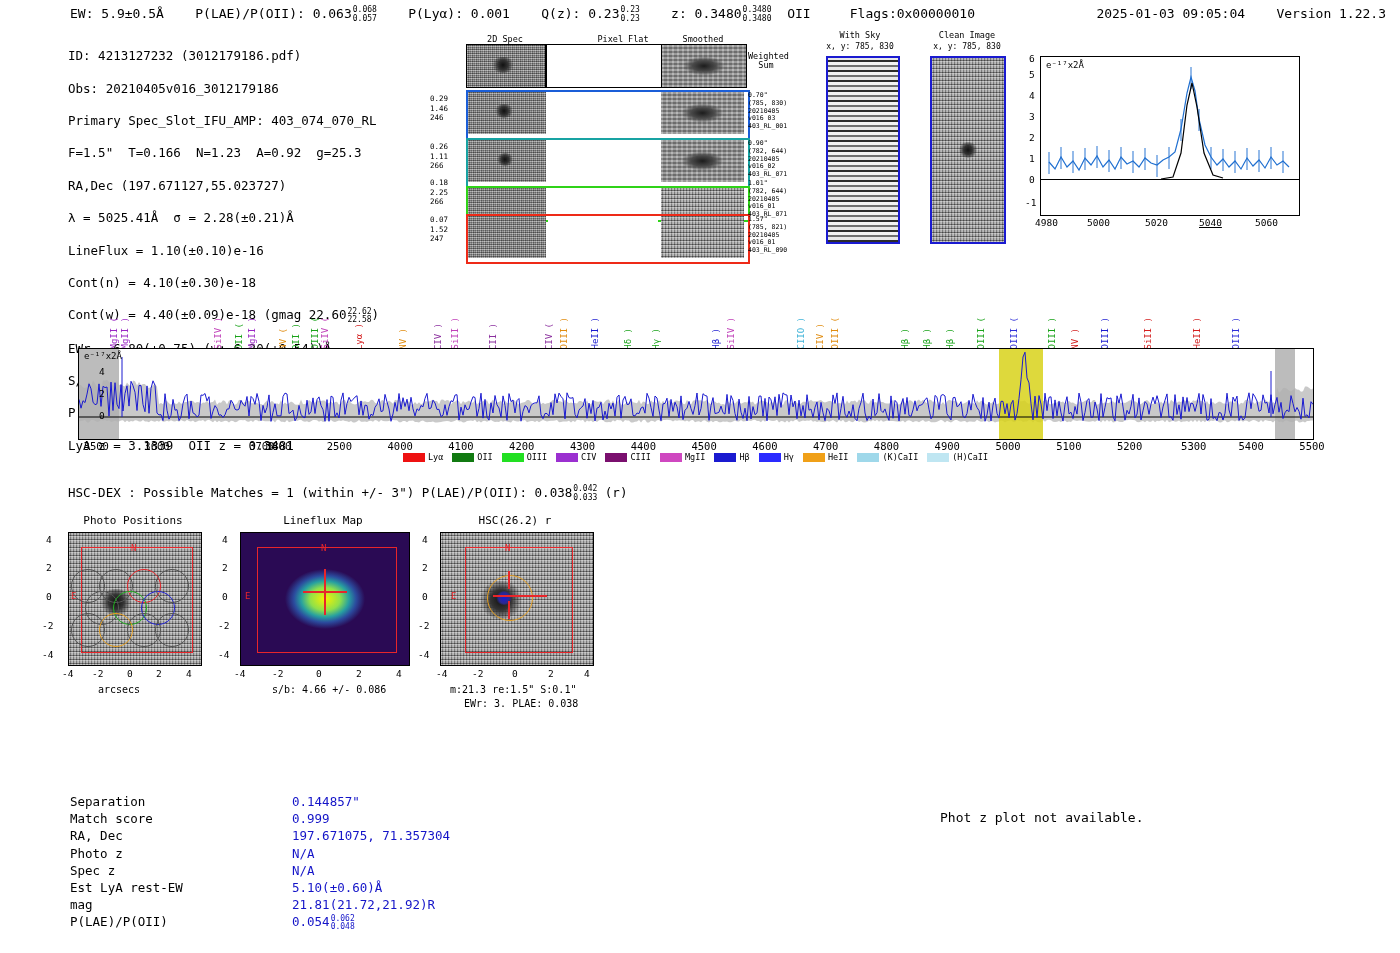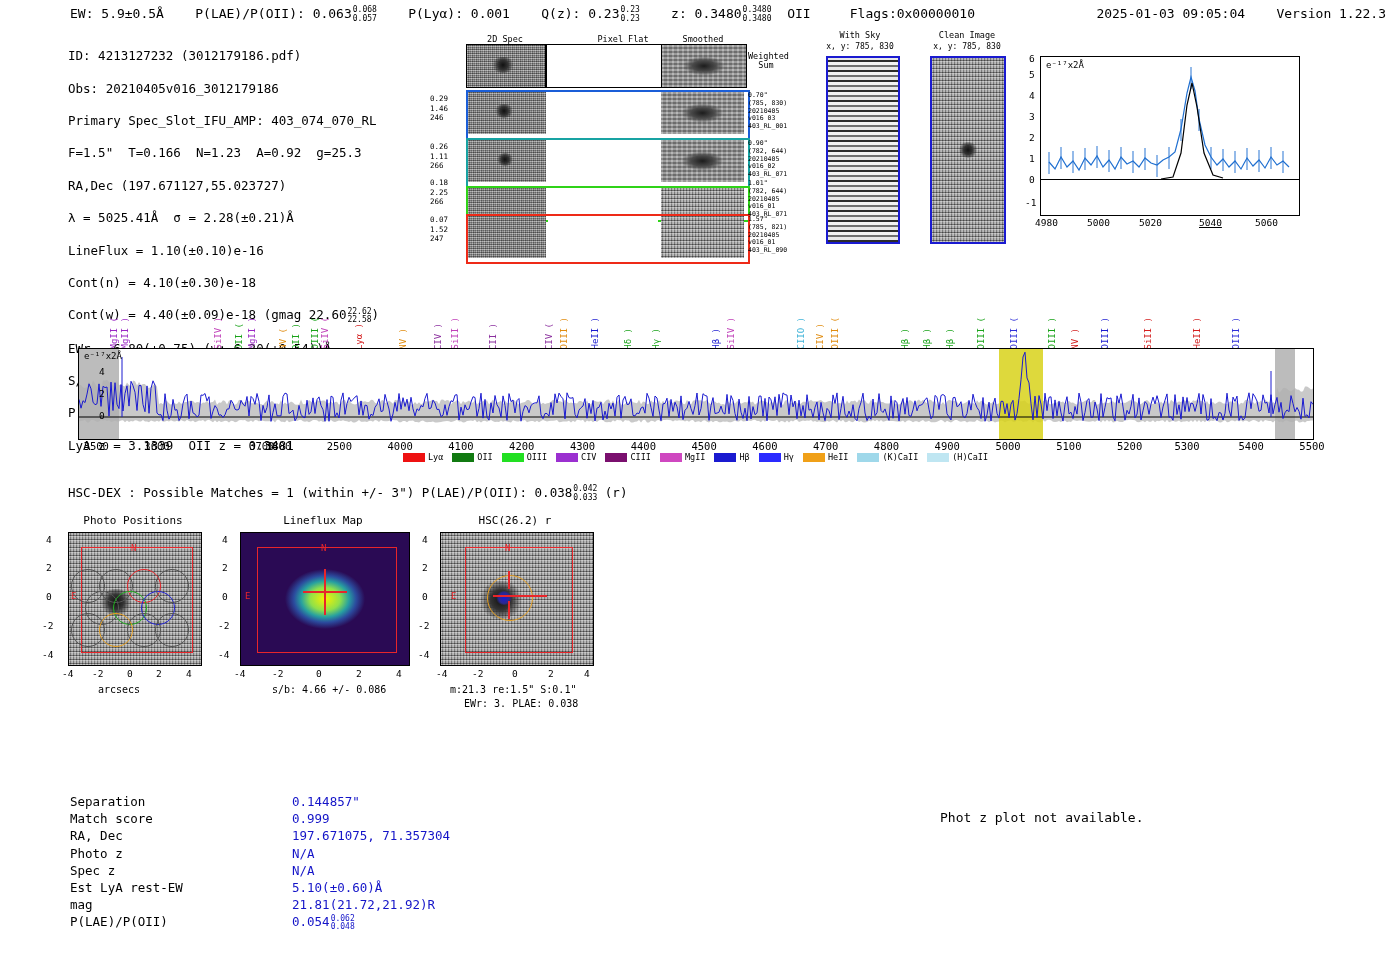--- a/index.html
+++ b/index.html
@@ -248,21 +248,21 @@
       <line x1="194" y1="94" x2="194" y2="116"></line>
         <line x1="206" y1="91" x2="206" y2="113"></line>
       <line x1="218" y1="93" x2="218" y2="115"></line>
         <line x1="230" y1="90" x2="230" y2="112"></line>
       <line x1="242" y1="94" x2="242" y2="116"></line>
     </g>
     <path d="M120 122 L132 120 L140 96 L146 48 L151 26 L156 50 L163 96 L172 118 L182 121" stroke="#000" stroke-width="1.2" fill="none"></path>
   </svg>
   <div class="ticklbl" style="left:-6px;top:160px;">4980</div>
   <div class="ticklbl" style="left:46px;top:160px;">5000</div>
-  <div class="ticklbl" style="left:98px;top:160px;">5020</div>
+  <div class="ticklbl" style="left:104px;top:160px;">5020</div>
   <div class="ticklbl" style="left:158px;top:160px;text-decoration:underline;">5040</div>
   <div class="ticklbl" style="left:214px;top:160px;">5060</div>
   <div class="ticklbl" style="left:-16px;top:140px;">-1</div>
   <div class="ticklbl" style="left:-12px;top:117px;">0</div>
   <div class="ticklbl" style="left:-12px;top:96px;">1</div>
   <div class="ticklbl" style="left:-12px;top:75px;">2</div>
   <div class="ticklbl" style="left:-12px;top:54px;">3</div>
   <div class="ticklbl" style="left:-12px;top:33px;">4</div>
   <div class="ticklbl" style="left:-12px;top:12px;">5</div>
   <div class="ticklbl" style="left:-12px;top:-4px;">6</div>
@@ -335,21 +335,21 @@
     <div class="abs mono" style="left: 488.542px; top: 0px; font-size: 10.5px; width: 32px; text-align: center;">4300</div>
     <div class="abs mono" style="left: 549.33px; top: 0px; font-size: 10.5px; width: 32px; text-align: center;">4400</div>
     <div class="abs mono" style="left: 610.118px; top: 0px; font-size: 10.5px; width: 32px; text-align: center;">4500</div>
     <div class="abs mono" style="left: 670.906px; top: 0px; font-size: 10.5px; width: 32px; text-align: center;">4600</div>
     <div class="abs mono" style="left: 731.695px; top: 0px; font-size: 10.5px; width: 32px; text-align: center;">4700</div>
     <div class="abs mono" style="left: 792.483px; top: 0px; font-size: 10.5px; width: 32px; text-align: center;">4800</div>
     <div class="abs mono" style="left: 853.271px; top: 0px; font-size: 10.5px; width: 32px; text-align: center;">4900</div>
     <div class="abs mono" style="left: 914.059px; top: 0px; font-size: 10.5px; width: 32px; text-align: center;">5000</div>
     <div class="abs mono" style="left: 974.847px; top: 0px; font-size: 10.5px; width: 32px; text-align: center;">5100</div>
     <div class="abs mono" style="left: 1035.64px; top: 0px; font-size: 10.5px; width: 32px; text-align: center;">5200</div>
-    <div class="abs mono" style="left: 1096.42px; top: 0px; font-size: 10.5px; width: 32px; text-align: left;">5300</div>
+    <div class="abs mono" style="left: 1096.42px; top: 0px; font-size: 10.5px; width: 32px; text-align: right;">5300</div>
     <div class="abs mono" style="left: 1157.21px; top: 0px; font-size: 10.5px; width: 32px; text-align: center;">5400</div>
     <div class="abs mono" style="left: 1218px; top: 0px; font-size: 10.5px; width: 32px; text-align: center;">5500</div>
   </div>
 
 <div id="legendrow"><span class="lg"><span class="legendswatch" style="background: rgb(238, 17, 17);"></span><span>Lyα</span></span><span class="lg"><span class="legendswatch" style="background: rgb(17, 122, 17);"></span><span>OII</span></span><span class="lg"><span class="legendswatch" style="background: rgb(34, 224, 34);"></span><span>OIII</span></span><span class="lg"><span class="legendswatch" style="background: rgb(155, 48, 208);"></span><span>CIV</span></span><span class="lg"><span class="legendswatch" style="background: rgb(122, 15, 110);"></span><span>CIII</span></span><span class="lg"><span class="legendswatch" style="background: rgb(207, 71, 192);"></span><span>MgII</span></span><span class="lg"><span class="legendswatch" style="background: rgb(26, 26, 208);"></span><span>Hβ</span></span><span class="lg"><span class="legendswatch" style="background: rgb(42, 42, 255);"></span><span>Hγ</span></span><span class="lg"><span class="legendswatch" style="background: rgb(240, 160, 24);"></span><span>HeII</span></span><span class="lg"><span class="legendswatch" style="background: rgb(159, 216, 234);"></span><span>(K)CaII</span></span><span class="lg"><span class="legendswatch" style="background: rgb(191, 230, 242);"></span><span>(H)CaII</span></span></div>
 
 <div class="abs mono" id="hscline">
   <span>HSC-DEX : Possible Matches = 1 (within +/- 3")  P(LAE)/P(OII): 0.038</span><span class="frac"><span>0.042</span><br><span>0.033</span></span><span>&nbsp;</span><span>(r)</span>
 </div>
 

